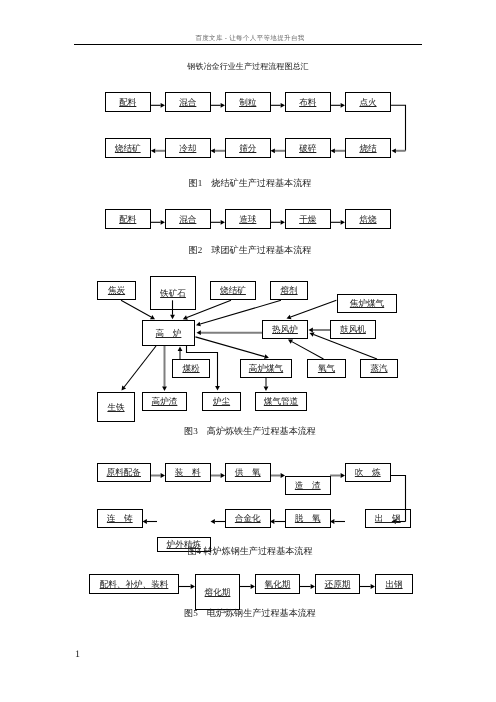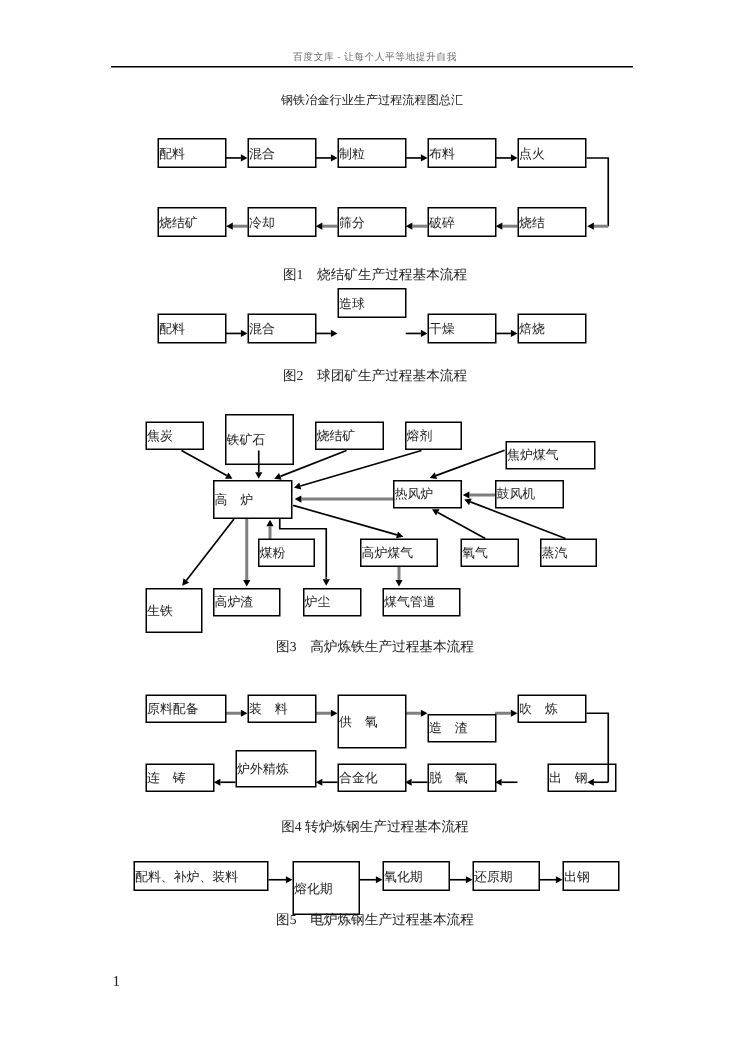--- a/index.html
+++ b/index.html
@@ -6,22 +6,22 @@
   body{width:496px;height:702px;position:relative;overflow:hidden;
        font-family:"Liberation Serif","DejaVu Serif",serif;-webkit-font-smoothing:antialiased;text-rendering:geometricPrecision;}
   #page{position:absolute;left:0;top:0;width:496px;height:702px;background:#fff;padding-left:45px;}
   #watermark{position:absolute;left:2px;top:34px;width:496px;text-align:center;
        font-size:6.5px;color:#6b6b6b;letter-spacing:.35px;}
   #rule{position:absolute;left:73.8px;top:43.6px;width:348.3px;height:1.4px;background:#000;}
   #title{position:absolute;left:0;top:63px;width:496px;text-align:center;
        font-size:8.1px;color:#222;line-height:1;}
   .caption{position:absolute;left:2px;width:496px;text-align:center;font-size:9.1px;color:#222;line-height:1;}
   .node{position:absolute;border:1.2px solid #000;box-sizing:border-box;background:transparent;
-        display:flex;align-items:center;font-size:8.6px;color:#222;
-        white-space:nowrap;line-height:1;}
+        display:flex;align-items:center;justify-content:center;font-size:8.6px;color:#222;
+        white-space:nowrap;line-height:1;text-decoration:underline;}
   #pagenum{position:absolute;left:75px;top:650px;font-family:"Liberation Serif",serif;font-size:10px;color:#222;line-height:1;}
   #wires{position:absolute;left:0;top:0;width:496px;height:702px;}
 </style>
 </head>
 <body>
 
 <div id="page">
   <div id="watermark">百度文库 - 让每个人平等地提升自我</div>
   <div id="rule"></div>
   <div id="title">钢铁冶金行业生产过程流程图总汇</div>
@@ -145,21 +145,21 @@
       </div>
 <div class="caption" style="top:179px">图1　烧结矿生产过程基本流程</div>
 </div>
 <div class="figure">
 <div class="node" style="left:105px;top:209px;width:45.5px;height:20px">
         <span>配料</span>
       </div>
 <div class="node" style="left:165px;top:209px;width:45.5px;height:20px">
         <span>混合</span>
       </div>
-<div class="node" style="left:225px;top:192px;width:45.5px;height:20px">
+<div class="node" style="left:225px;top:209px;width:45.5px;height:20px">
         <span>造球</span>
       </div>
 <div class="node" style="left:285px;top:209px;width:45.5px;height:20px">
         <span>干燥</span>
       </div>
 <div class="node" style="left:345px;top:209px;width:46px;height:20px">
         <span>焙烧</span>
       </div>
 <div class="caption" style="top:246px">图2　球团矿生产过程基本流程</div>
 </div>
@@ -214,39 +214,39 @@
       </div>
 <div class="caption" style="top:427px">图3　高炉炼铁生产过程基本流程</div>
 </div>
 <div class="figure">
 <div class="node" style="left:97px;top:463px;width:53.5px;height:19px">
         <span>原料配备</span>
       </div>
 <div class="node" style="left:165px;top:463px;width:45.5px;height:19px">
         <span>装　料</span>
       </div>
-<div class="node" style="left:225px;top:463px;width:45.5px;height:36px">
+<div class="node" style="left:225px;top:463px;width:45.5px;height:19px">
         <span>供　氧</span>
       </div>
 <div class="node" style="left:285px;top:476px;width:45.5px;height:19px">
         <span>造　渣</span>
       </div>
 <div class="node" style="left:345px;top:463px;width:45.5px;height:19px">
         <span>吹　炼</span>
       </div>
 <div class="node" style="left:365px;top:509px;width:45.5px;height:19px">
         <span>出　钢</span>
       </div>
 <div class="node" style="left:285px;top:509px;width:45.5px;height:19px">
         <span>脱　氧</span>
       </div>
 <div class="node" style="left:225px;top:509px;width:45.5px;height:19px">
         <span>合金化</span>
       </div>
-<div class="node" style="left:157px;top:500px;width:53.5px;height:25px">
+<div class="node" style="left:157px;top:537px;width:53.5px;height:15px">
         <span>炉外精炼</span>
       </div>
 <div class="node" style="left:97px;top:509px;width:45.5px;height:19px">
         <span>连　铸</span>
       </div>
 <div class="caption" style="top:547px">图4 转炉炼钢生产过程基本流程</div>
 </div>
 <div class="figure">
 <div class="node" style="left:89px;top:574px;width:90px;height:20px">
         <span>配料、补炉、装料</span>

